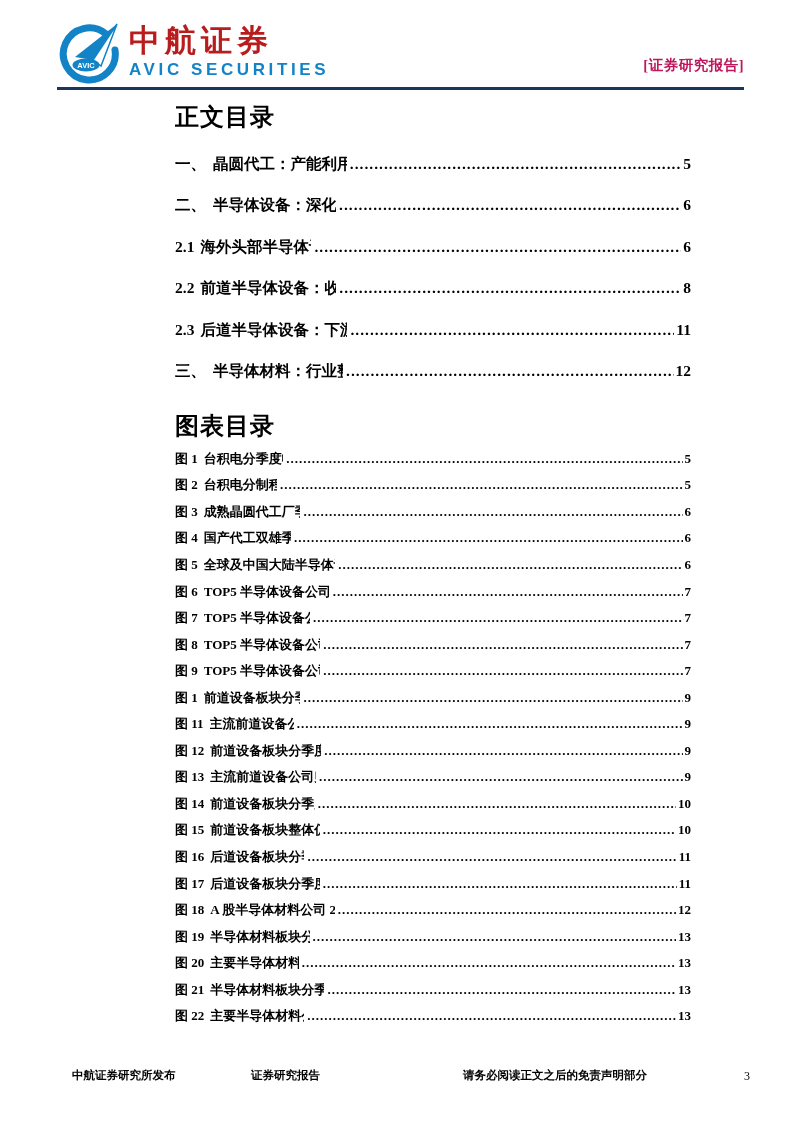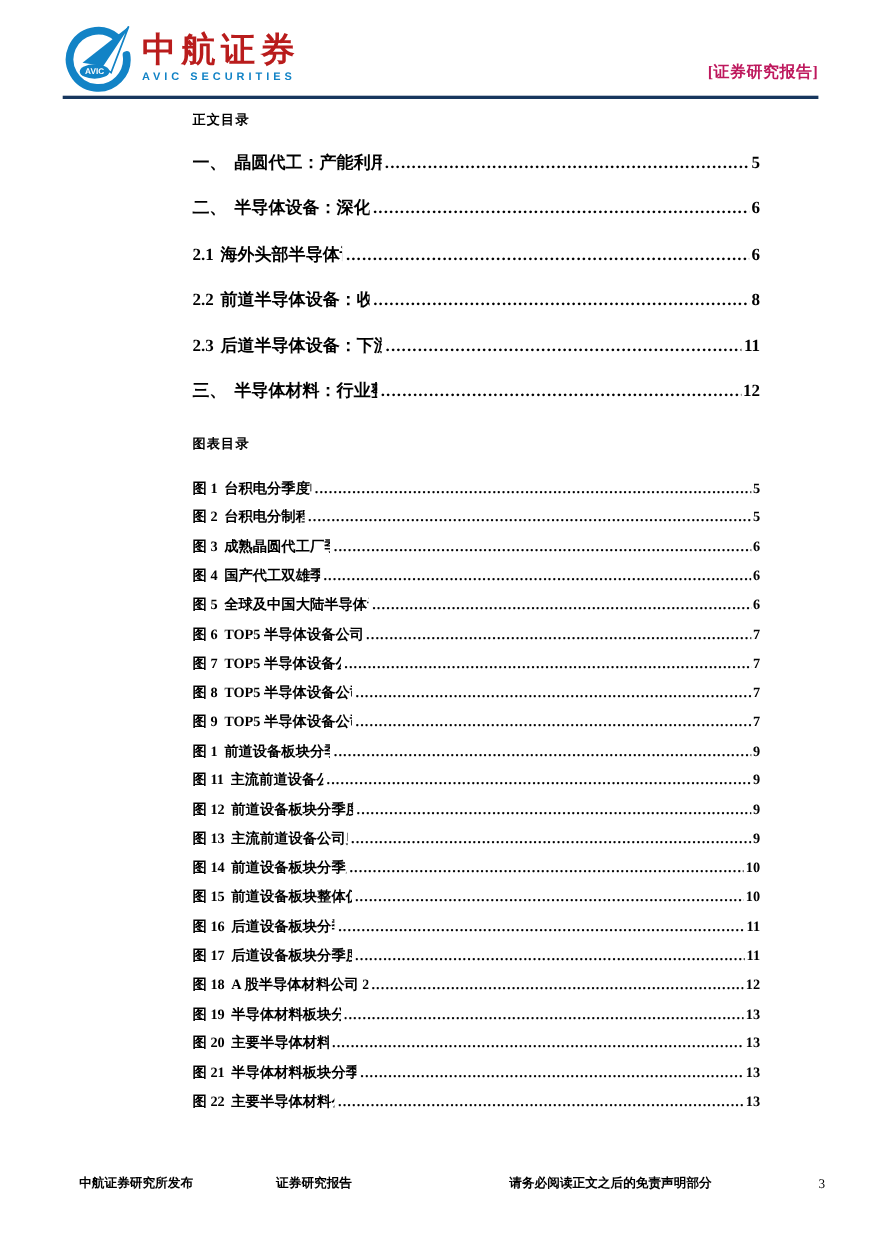--- a/index.html
+++ b/index.html
@@ -19,40 +19,40 @@
   .brand { display: flex; align-items: center; }
   .brand-logo { flex: 0 0 auto; width: 64px; height: 64px; }
   .brand-text { margin-left: 8px; display: flex; flex-direction: column; }
   .brand-cn {
     font-family: "Liberation Sans", "DejaVu Sans", sans-serif;
     font-size: 31px; font-weight: bold; color: #b91c1c;
     letter-spacing: 5px; line-height: 1.1; white-space: nowrap;
   }
   .brand-en {
     font-family: "Liberation Sans", "DejaVu Sans", sans-serif;
-    font-size: 10px; font-weight: bold; color: #1283c6;
+    font-size: 17px; font-weight: bold; color: #1283c6;
     letter-spacing: 3.6px; margin-top: 2px; white-space: nowrap;
   }
   .report-tag {
     position: absolute; right: 0; top: 36px;
     font-size: 14.5px; font-weight: bold; color: #be185d;
     letter-spacing: 0.5px;
   }
   .header-rule {
     position: absolute; left: 57px; top: 87px; width: 687px; height: 3px;
     background: #17375e;
   }
 
   
   .content { position: absolute; left: 175px; top: 101px; width: 516px; }
   .section-title {
-    font-size: 12px; font-weight: bold; color: #000;
+    font-size: 24px; font-weight: bold; color: #000;
     margin-bottom: 20px; letter-spacing: 1px;
   }
-  .figures-title { margin-top: 27px; margin-bottom: 23px; }
+  .figures-title { margin-top: 27px; margin-bottom: 8px; }
 
   .toc-row {
     display: flex; align-items: baseline;
     font-weight: bold; white-space: nowrap;
   }
   .toc-list .toc-row { font-size: 15.5px; margin-bottom: 19px; line-height: 1.45; }
   .fig-list .toc-row { font-size: 13px;   margin-bottom: 8.1px; line-height: 1.42; }
   .toc-num { flex: 0 0 auto; margin-right: 6px; }
   .toc-row.lvl1 .toc-num { min-width: 32px; }
   .toc-text { flex: 0 1 auto; overflow: hidden; }

